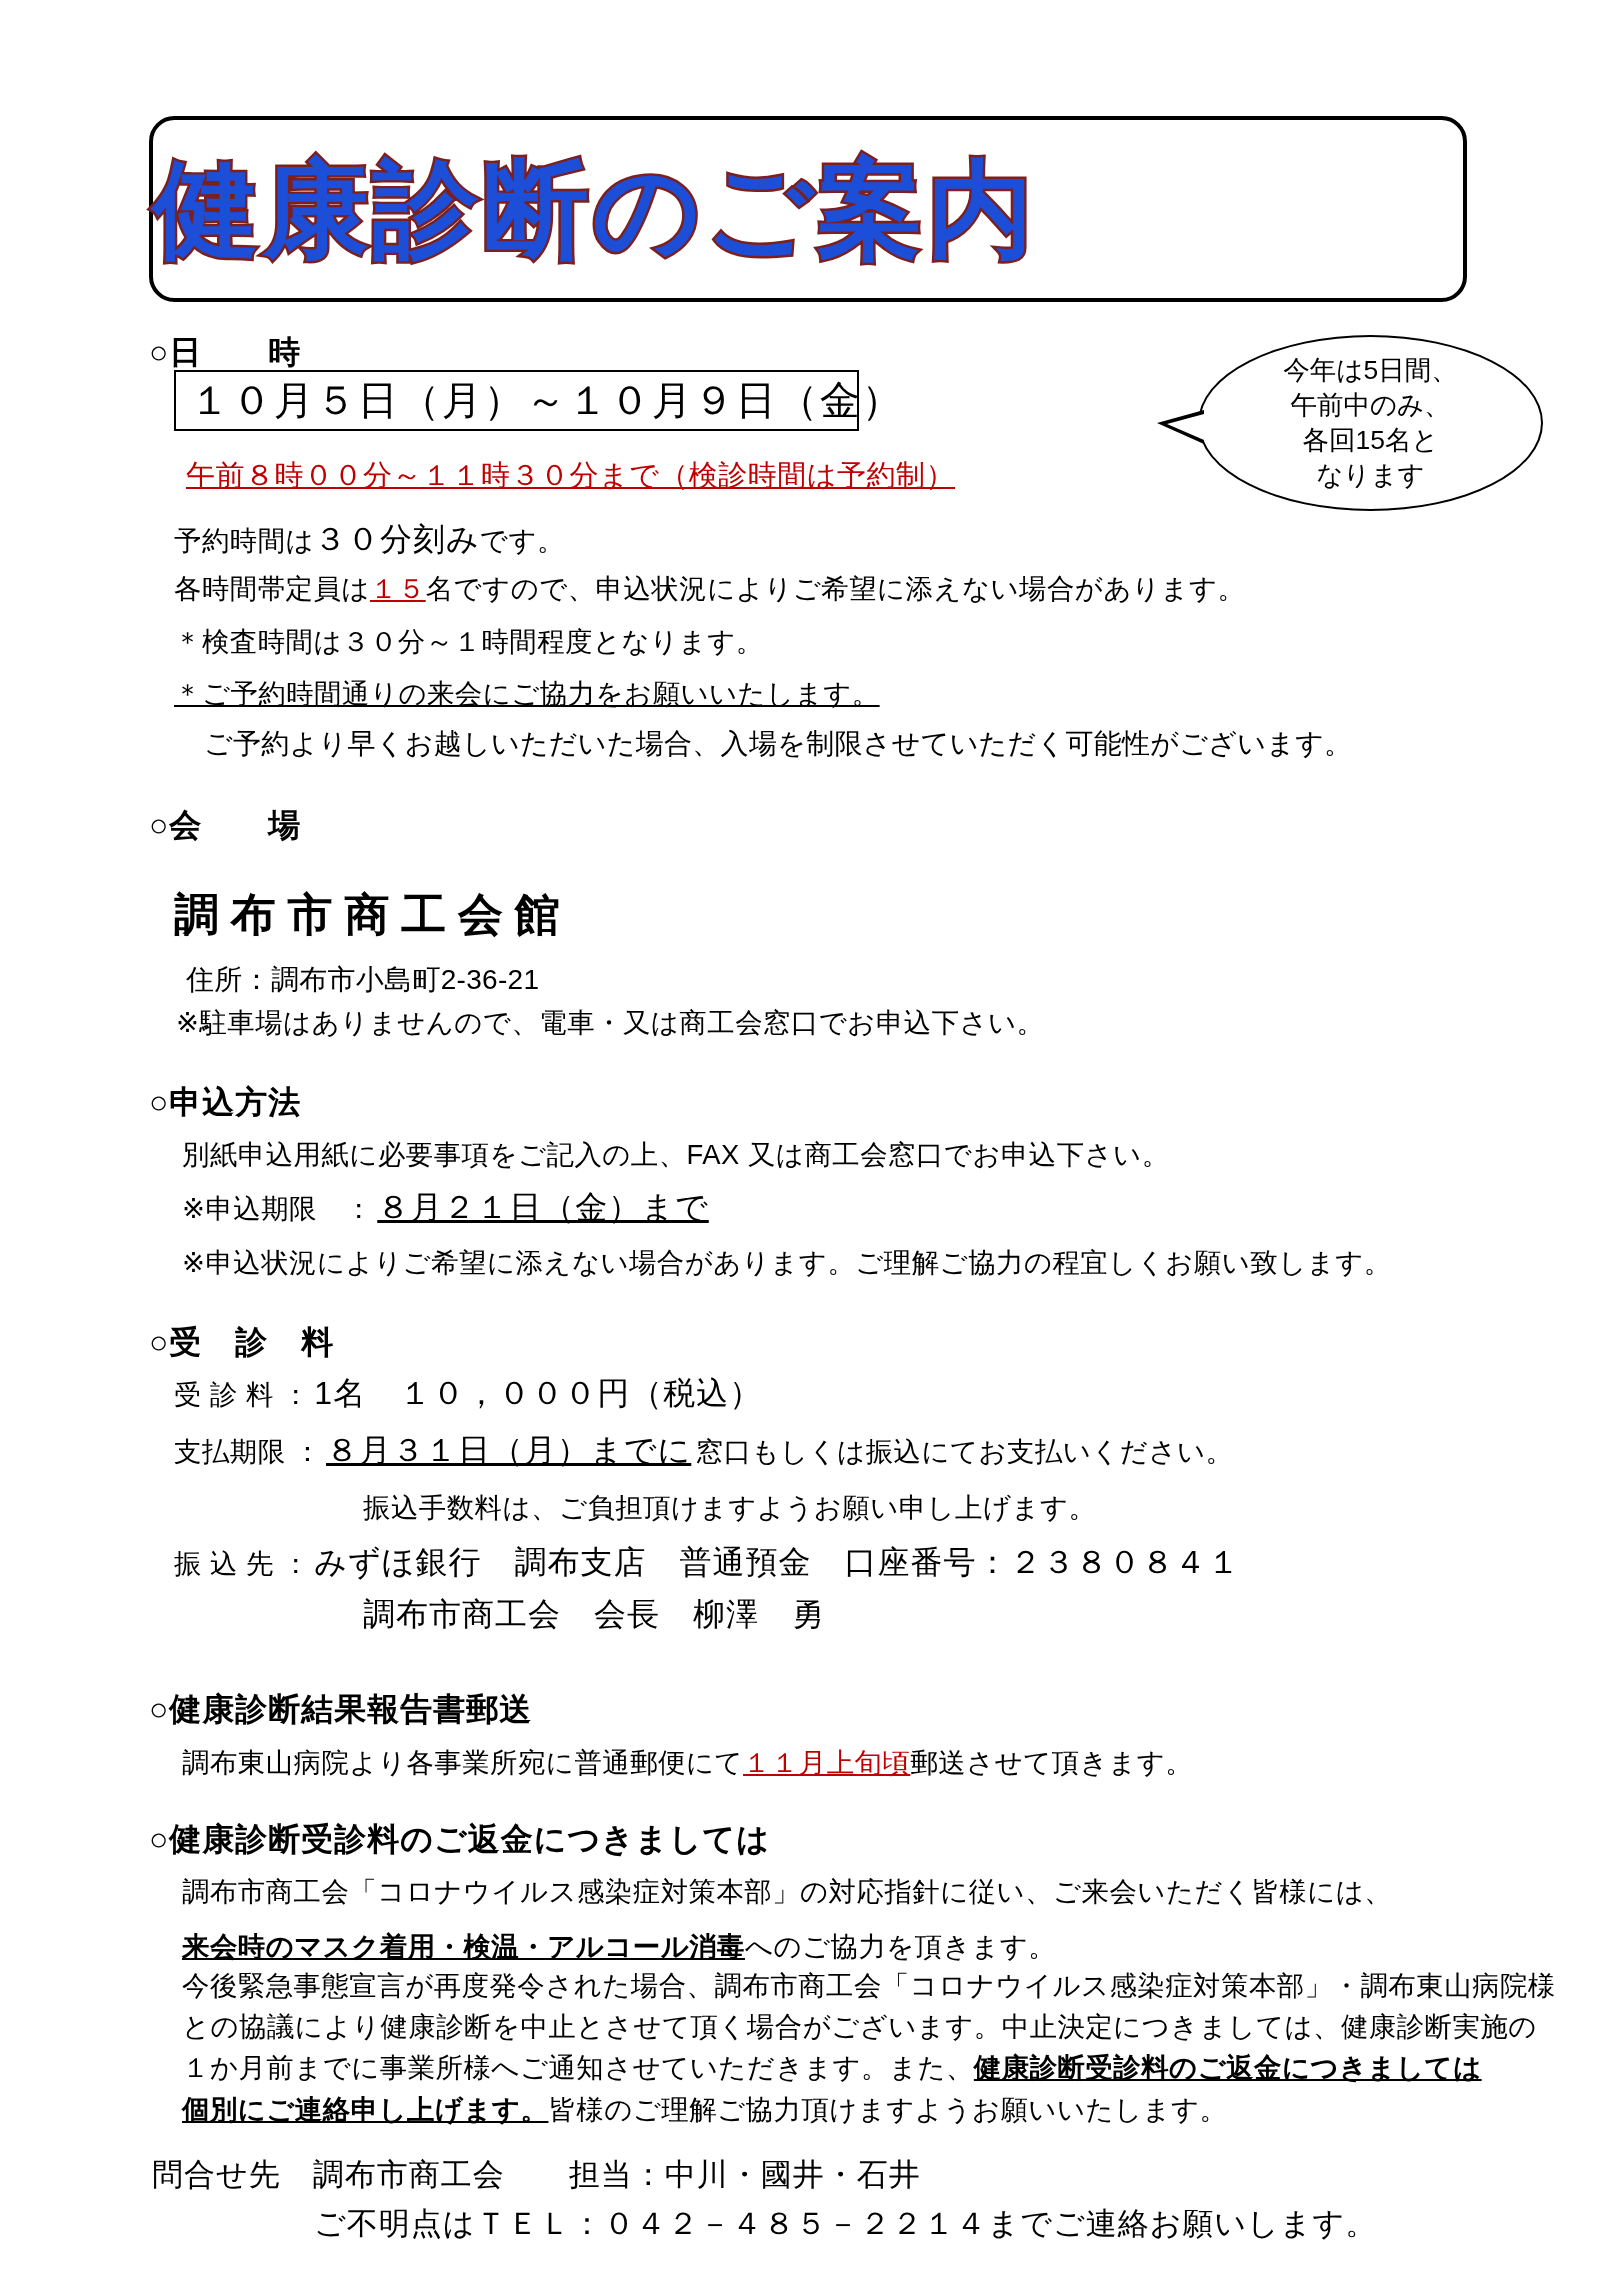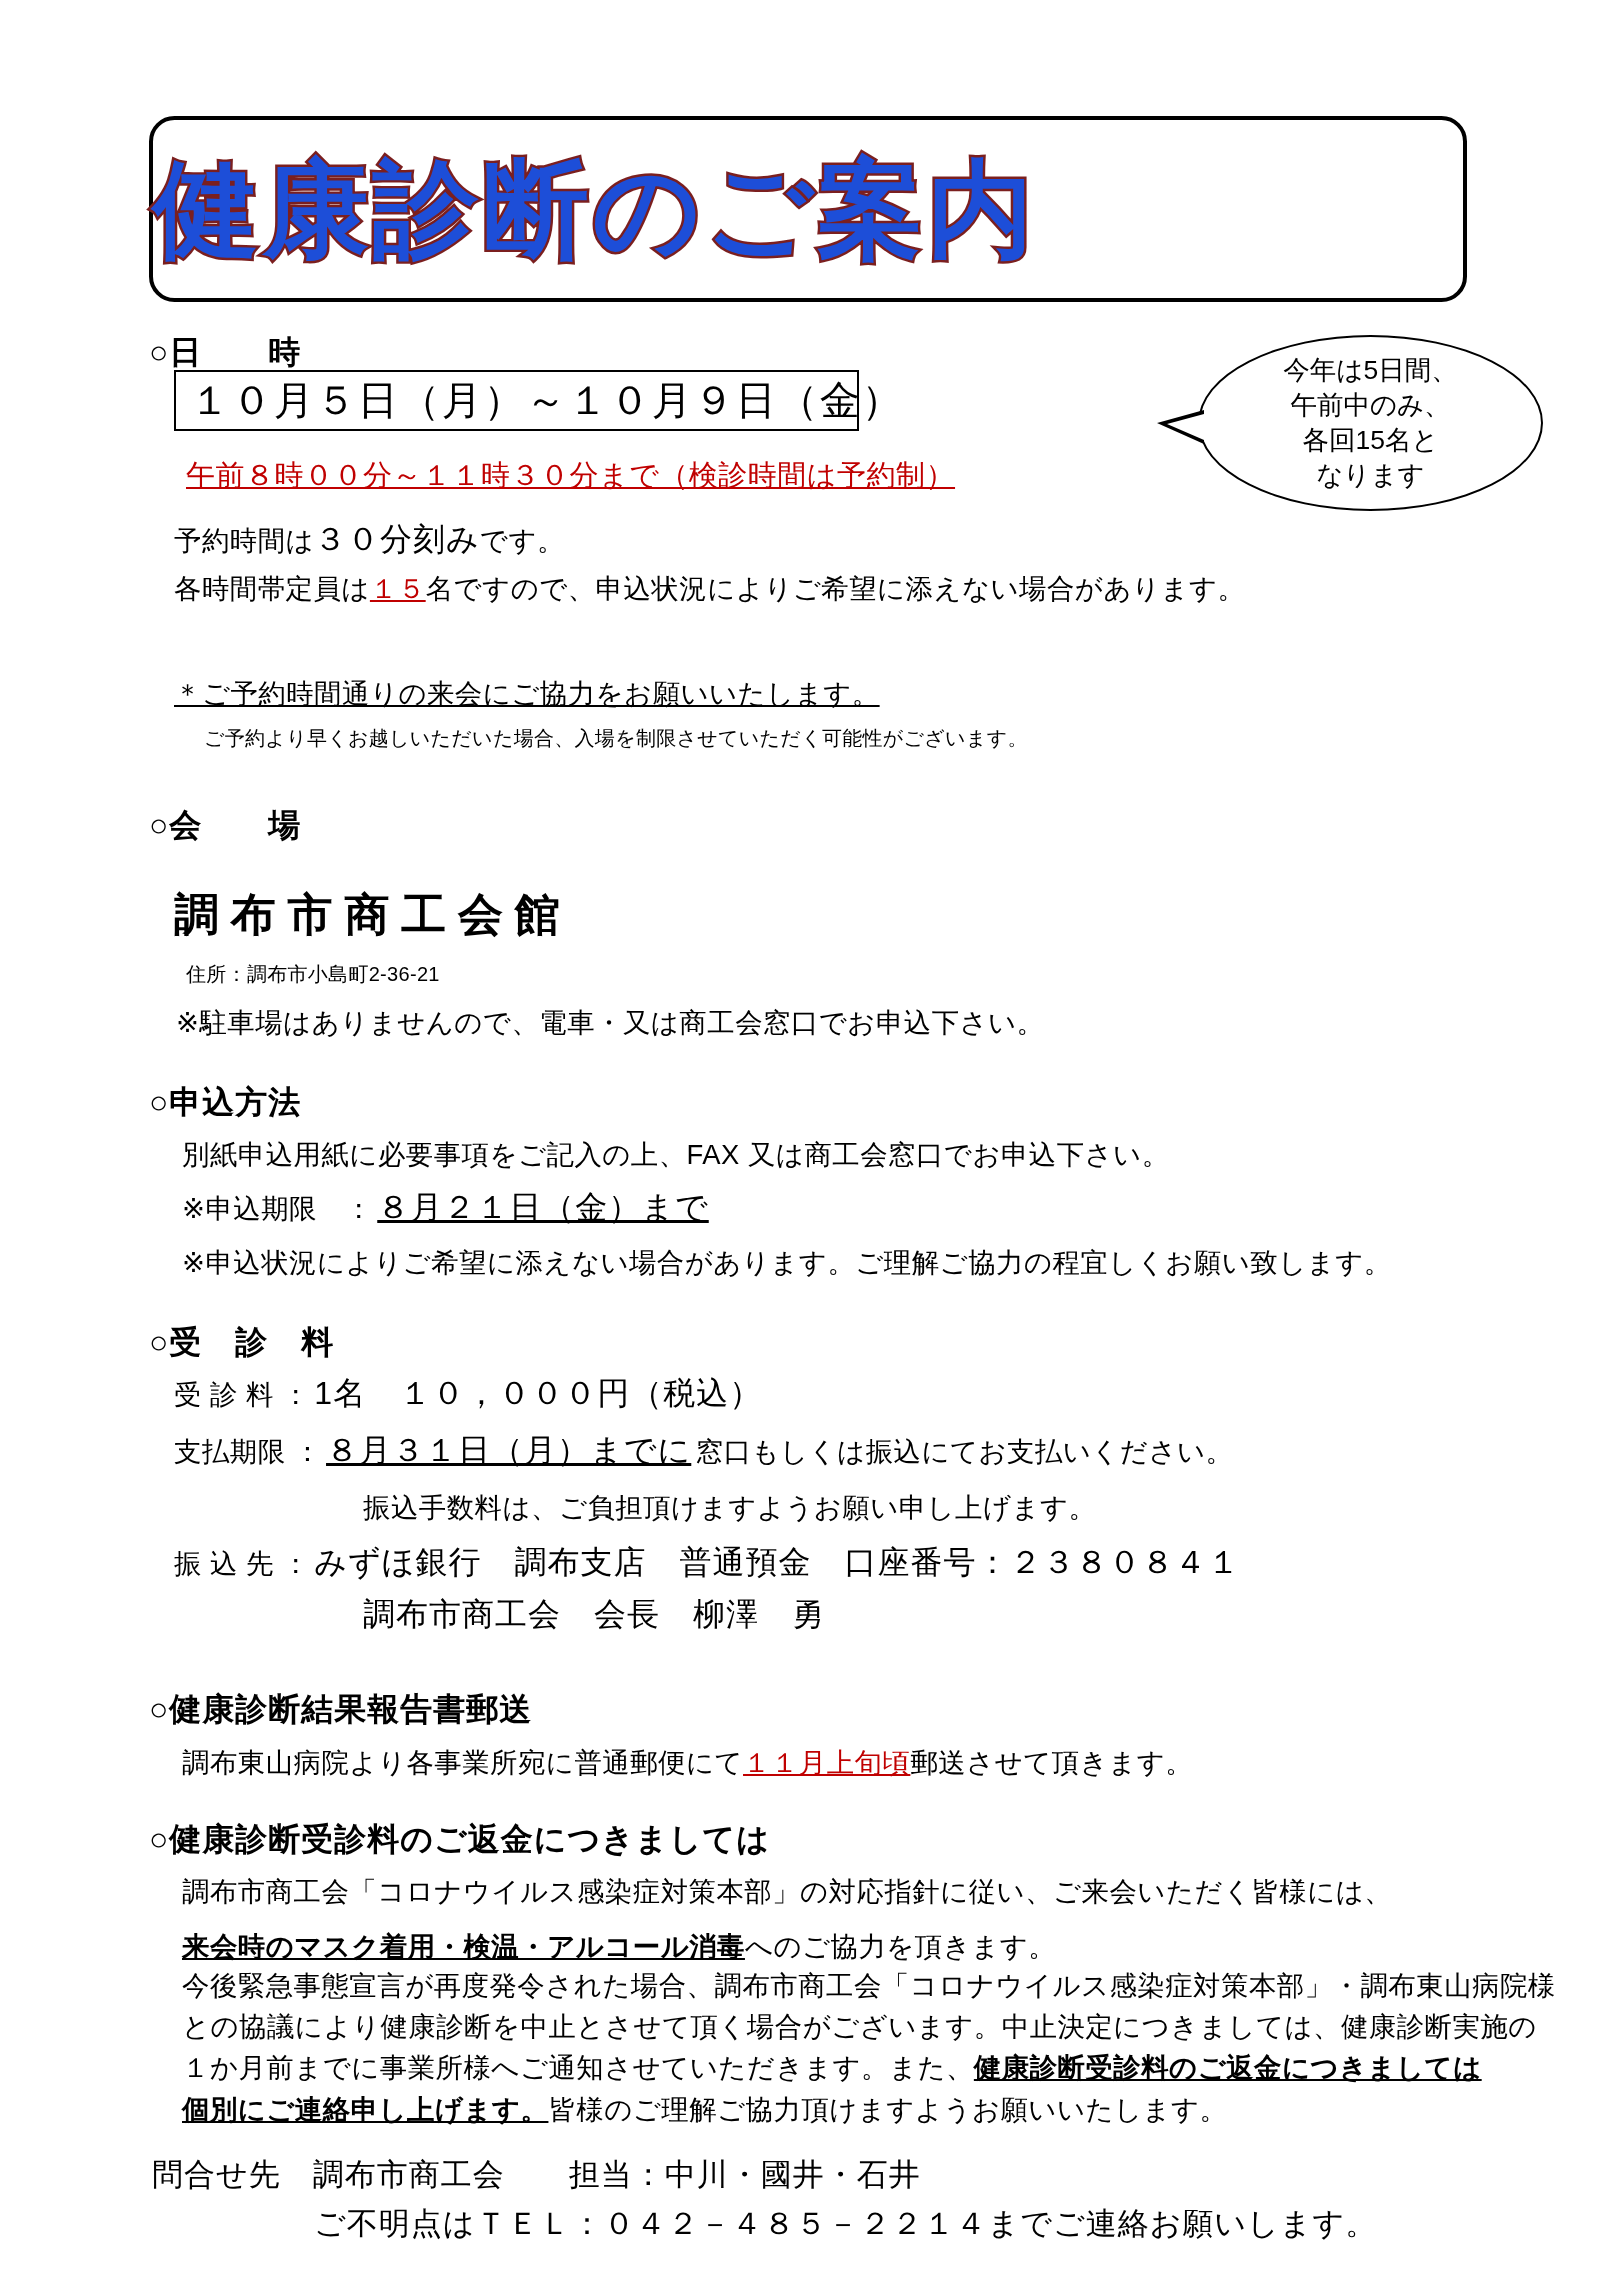--- a/index.html
+++ b/index.html
@@ -53,21 +53,21 @@
   .heading {
     font-size: 32px;
     font-weight: bold;
     letter-spacing: 1px;
   }
   .body-txt {
     font-size: 27.4px;
     letter-spacing: 0.5px;
   }
   .small-txt {
-    font-size: 20px;
+    font-size: 28px;
     letter-spacing: 0.3px;
     text-align: right;
   }
   .big-txt {
     font-size: 32px;
     letter-spacing: 1px;
   }
   .red { color: #c00000; }
   .u { text-decoration: underline; }
   .b { font-weight: bold; }
@@ -161,20 +161,21 @@
   <div class="blk body-txt red u" style="left:186px; top:456px; font-size:29px;">午前８時００分～１１時３０分まで（検診時間は予約制）</div>
 
   <div class="blk" style="left:174px; top:518px;">
     <span class="body-txt">予約時間は</span><span class="big-txt">３０分刻み</span><span class="body-txt">です。</span>
   </div>
 
   <div class="blk" style="left:174px; top:571px;">
     <span class="body-txt">各時間帯定員は</span><span class="body-txt red u">１５</span><span class="body-txt">名ですので、申込状況によりご希望に添えない場合があります。</span>
   </div>
 
+  <div class="blk body-txt" style="left:174px; top:624px;">＊検査時間は３０分～１時間程度となります。</div>
 
   <div class="blk body-txt u" style="left:174px; top:676px;">＊ご予約時間通りの来会にご協力をお願いいたします。</div>
 
   <div class="blk small-txt" style="left:204px; top:725px;">ご予約より早くお越しいただいた場合、入場を制限させていただく可能性がございます。</div>
 
   <div class="blk heading" style="left:149px; top:804px;">○会　　場</div>
 
   <div class="blk venue-name" style="left:174px; top:885px;">調布市商工会館</div>
 
   <div class="blk small-txt" style="left:186px; top:961px;">住所：調布市小島町2-36-21</div>

